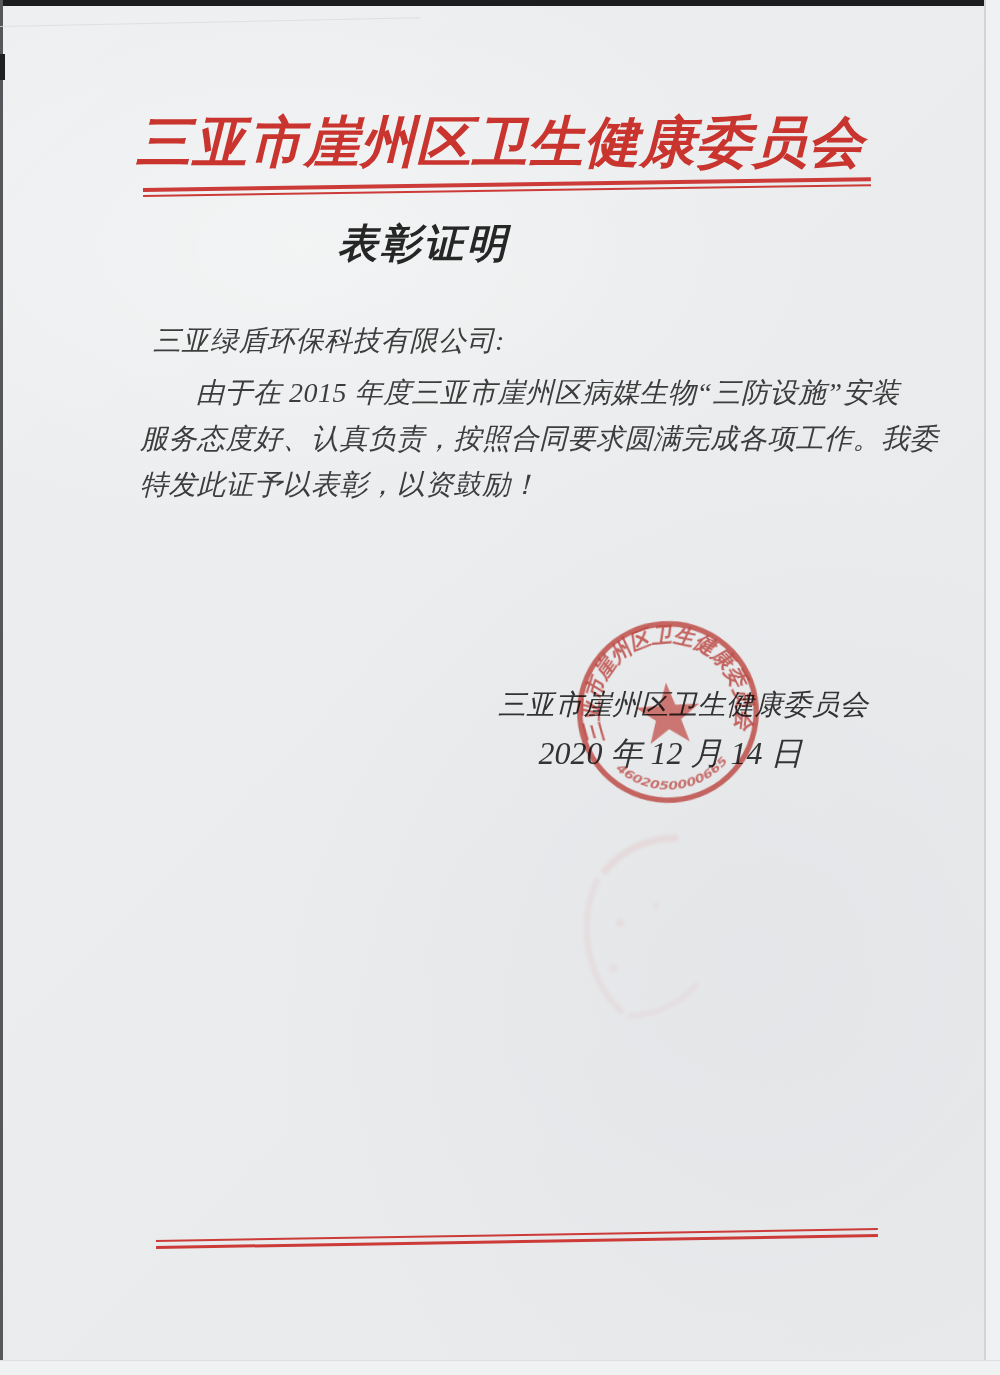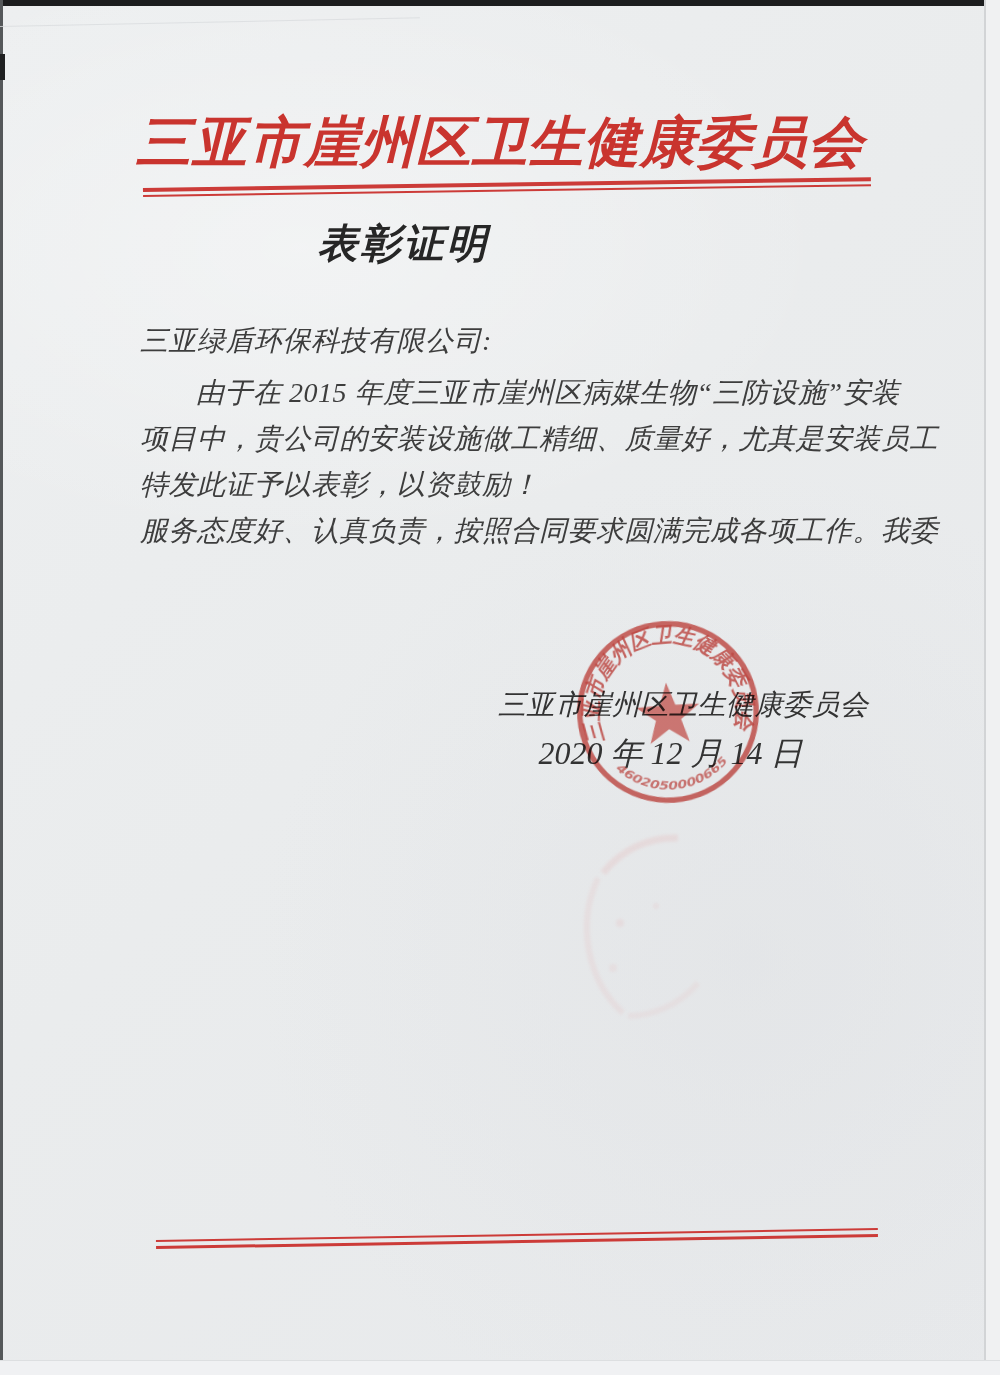--- a/index.html
+++ b/index.html
@@ -37,30 +37,31 @@
   .rule-header{left:143px;top:188px;width:728px;transform:rotate(-0.85deg);transform-origin:left center;}
   .rule-footer{left:156px;top:1240px;width:722px;transform:rotate(-0.95deg);transform-origin:left center;}
   .rule-footer .l1{height:2px;}
   .rule-footer .gap{height:4px;}
   .rule-footer .l2{height:3px;}
 
   .doc-title{
     position:absolute;left:0;top:216px;width:807px;
     text-align:center;font-size:40px;font-weight:bold;color:#262626;
     letter-spacing:3px;
+    padding-left:20px;
   }
 
   .body-text{
     position:absolute;left:140px;top:318px;width:745px;
     font-size:28px;line-height:46px;color:#3d3d3d;letter-spacing:.5px;
     white-space:nowrap;
   }
   .body-text .line{height:46px;}
   .body-text .indent{text-indent:2em;}
-  .body-text .salutation{margin-bottom:6px;}
+  .body-text .salutation{margin-bottom:6px;margin-left:13px;}
 
   .sig-org{
     position:absolute;left:498px;top:686px;width:345px;
     font-size:28px;color:#333;text-align:center;white-space:nowrap;letter-spacing:.5px;
   }
   .sig-date{
     position:absolute;left:498px;top:732px;width:345px;
     font-size:32px;color:#333;text-align:center;white-space:nowrap;
   }
 
@@ -92,23 +93,22 @@
     <div class="l1" style="background:#cc3b38;"></div>
     <div class="gap"></div>
     <div class="l2" style="background:#cc3b38;"></div>
   </div>
 
   <div class="doc-title">表彰证明</div>
 
   <div class="body-text">
     <div class="line salutation">三亚绿盾环保科技有限公司:</div>
     <div class="line indent">由于在 2015 年度三亚市崖州区病媒生物“三防设施”安装</div>
-    <div class="line">项目中，贵公司的安装设施做工精细、质量好，尤其是安装员工</div>
+    <div class="line">服务态度好、认真负责，按照合同要求圆满完成各项工作。我委</div>
     <div class="line">特发此证予以表彰，以资鼓励！</div>
-    <div class="line">服务态度好、认真负责，按照合同要求圆满完成各项工作。我委</div>
   </div>
 
   <div class="sig-org">三亚市崖州区卫生健康委员会</div>
   <div class="sig-date">2020 年 12 月 14 日</div>
 
   <svg class="seal" viewBox="0 0 200 200">
     <circle cx="100" cy="100" r="90" fill="none" stroke="#cf4a44" stroke-width="5.5" opacity="0.8"></circle>
     <defs>
       <path id="arcTop" d="M 33.3,124.3 A 71,71 0 1 1 166.7,124.3" fill="none"></path>
       <path id="arcBottom" d="M 39.5,150.8 A 79,79 0 0 0 160.5,150.8" fill="none"></path>

